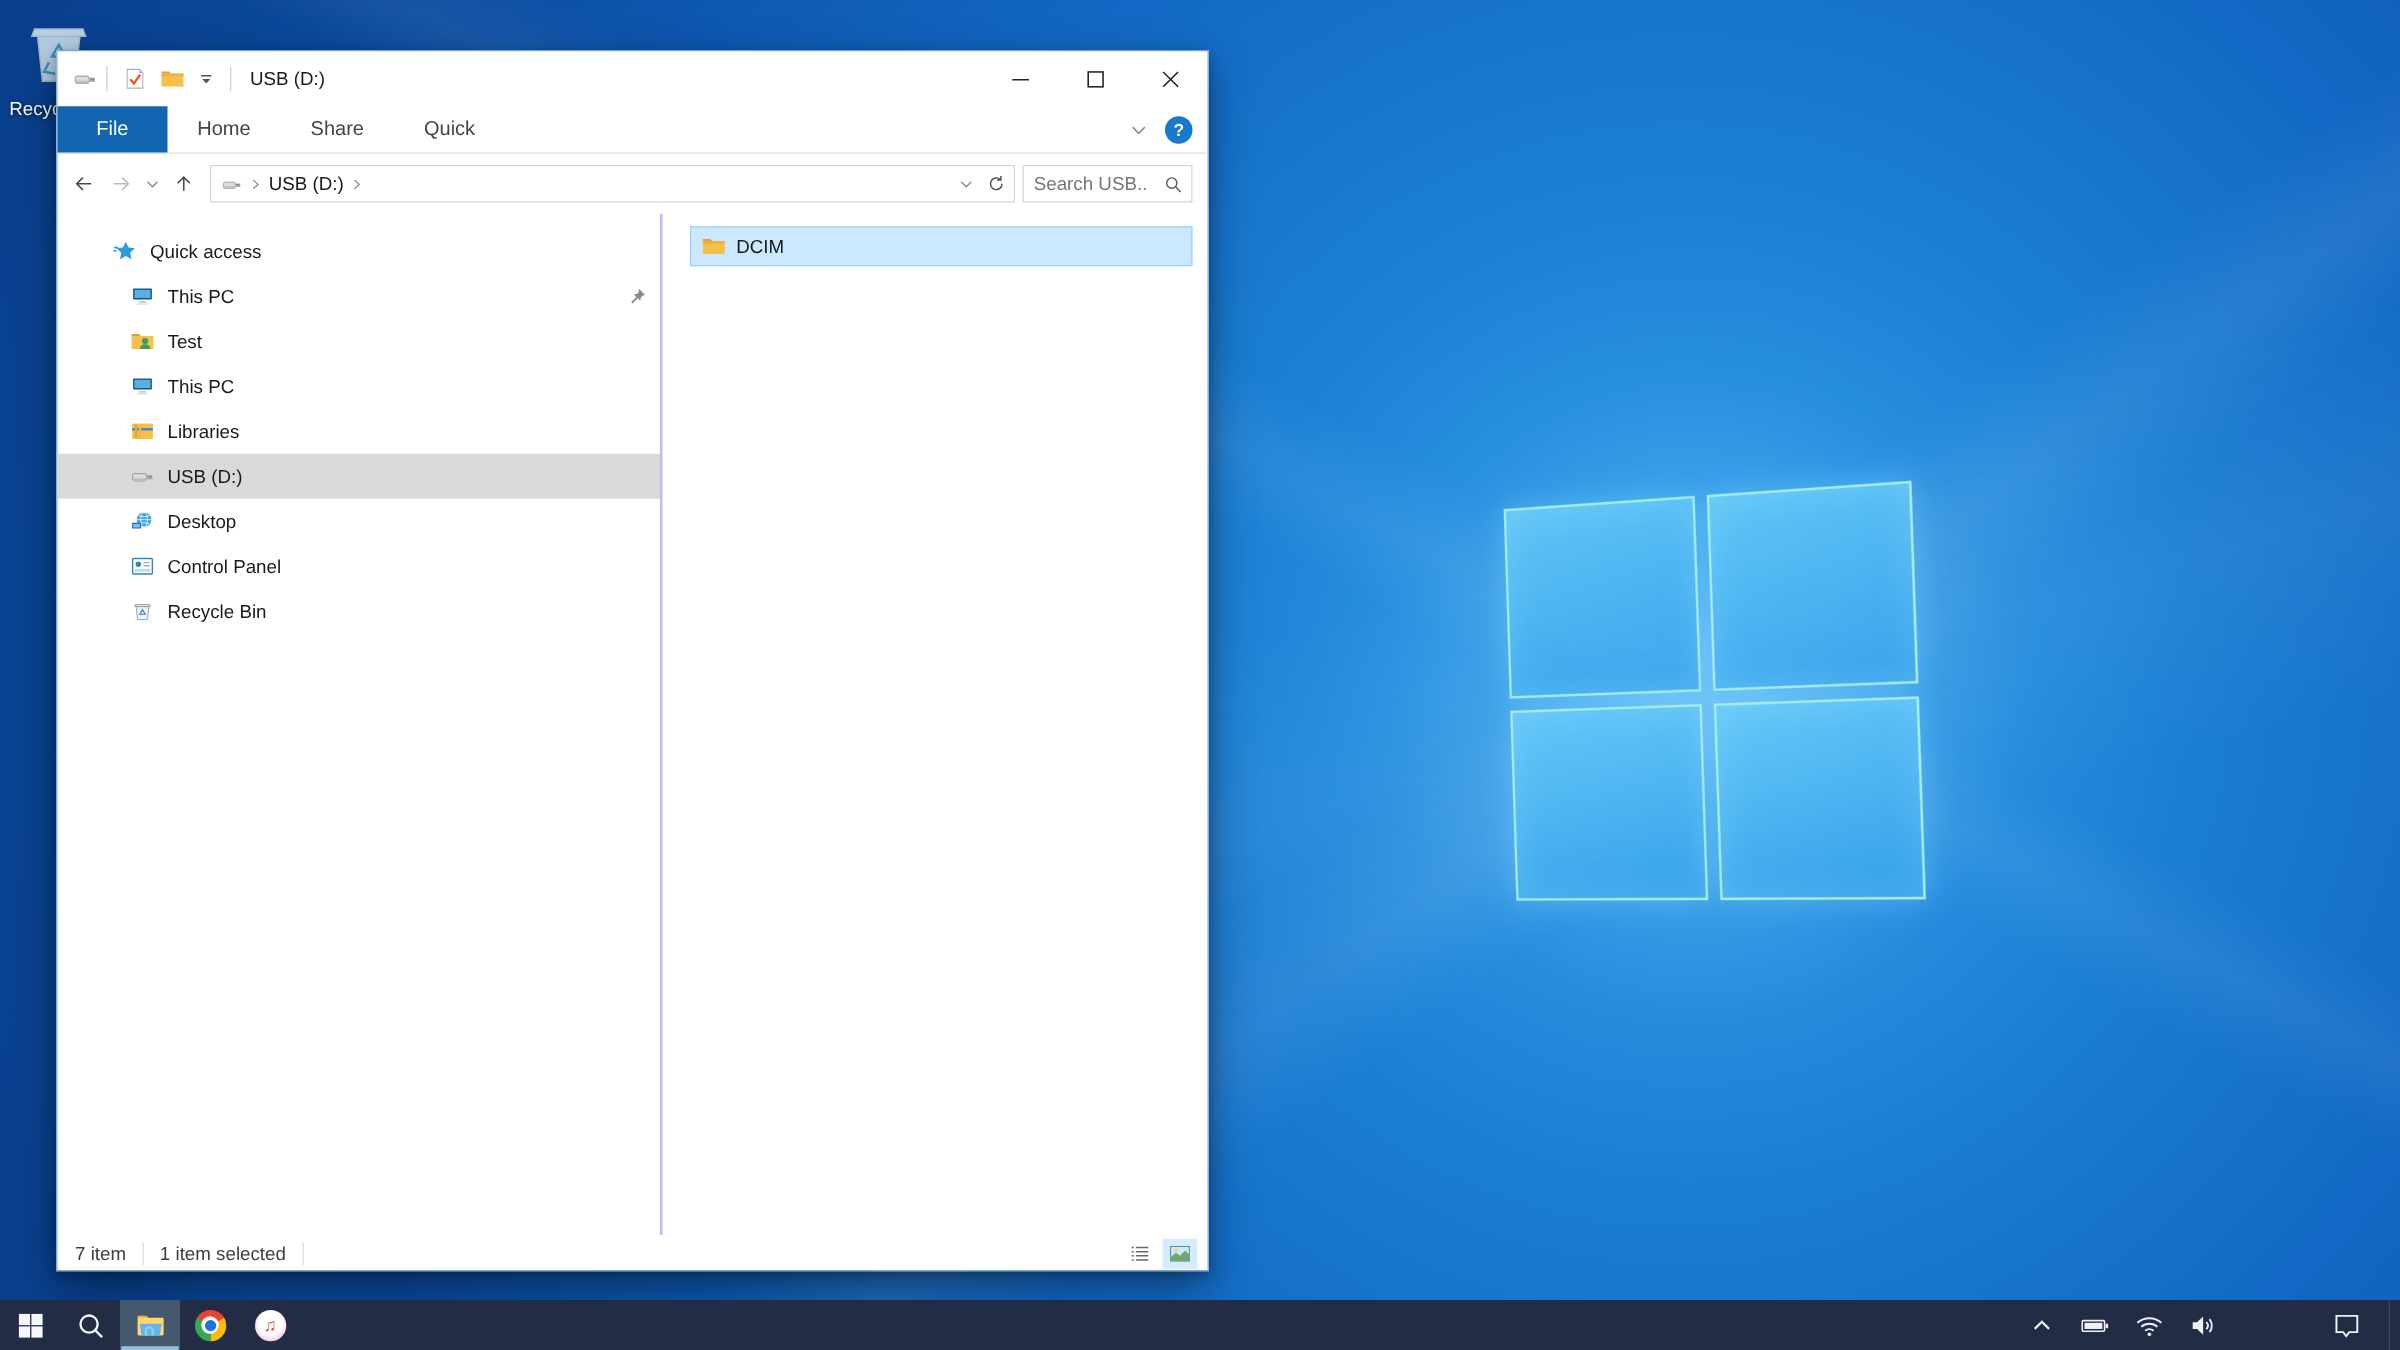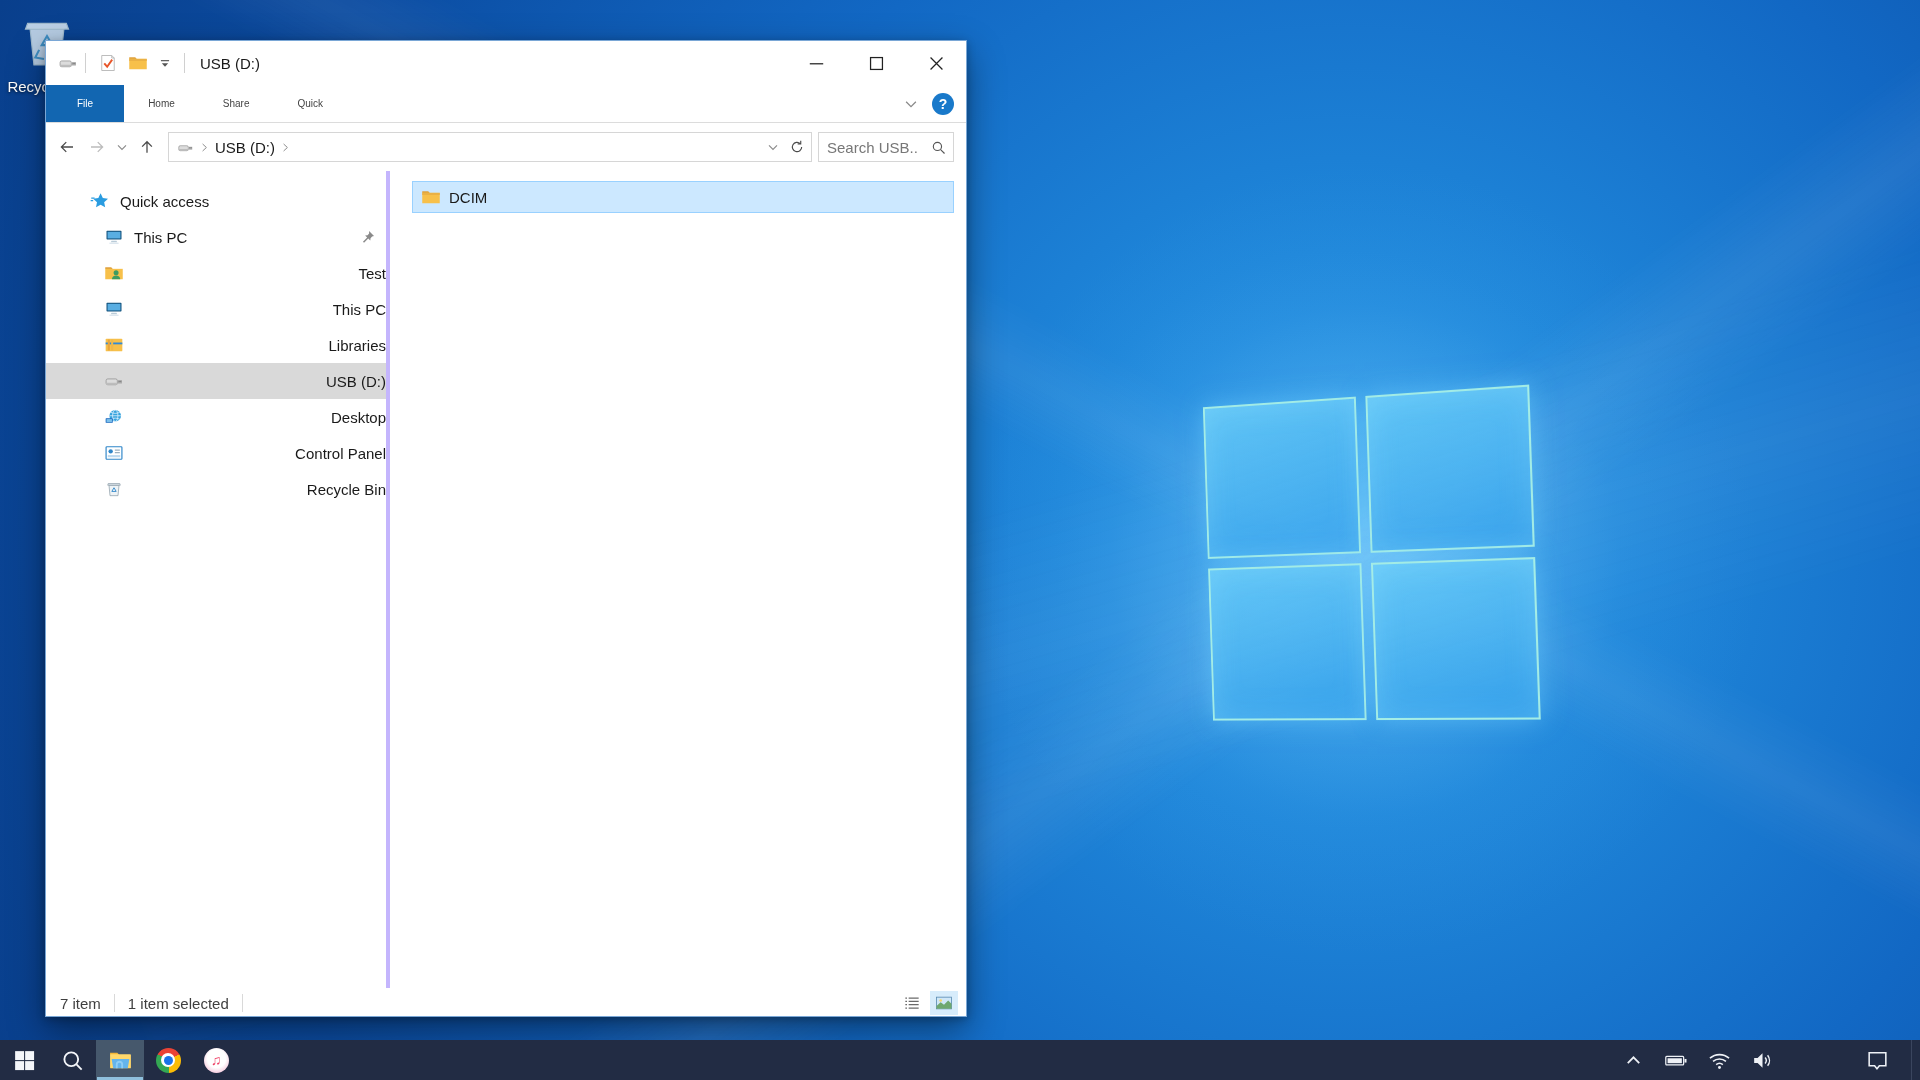--- a/index.html
+++ b/index.html
@@ -41,21 +41,21 @@
   .qat-btn{width:20px;height:20px;padding:0;margin:0 5px;border:none;background:none;cursor:pointer;}
   .qat-btn.sm{width:14px;height:14px;}
   .tb-sep{width:1px;height:20px;background:#d0d0d0;margin:0 7px;}
   .title{font-size:15px;color:#1a1a1a;margin-left:8px;white-space:nowrap;}
   .win-controls{margin-left:auto;display:flex;height:100%;}
   .win-controls button{width:60px;height:100%;border:none;background:none;display:flex;align-items:center;justify-content:center;cursor:pointer;padding:0;}
   .win-controls button span{width:23px;height:23px;display:block;}
   .win-controls button span svg{width:100%;height:100%;}
 
   .menubar{height:37px;display:flex;align-items:stretch;border-bottom:1px solid #dcdcdc;}
-  .tab{display:flex;align-items:center;padding:0 24px;font-size:10px;color:#444;cursor:pointer;}
+  .tab{display:flex;align-items:center;padding:0 24px;font-size:16px;color:#444;cursor:pointer;}
   .tab.file{background:#1266b1;color:#fff;padding:0 31px;}
   .ribbon-tools{margin-left:auto;display:flex;align-items:center;gap:12px;padding-right:12px;}
   .icon-btn{width:18px;height:18px;border:none;background:none;padding:0;cursor:pointer;}
   .help-circle{width:22px;height:22px;border-radius:50%;background:#1979ca;color:#fff;border:none;
     font-size:14px;font-weight:bold;display:flex;align-items:center;justify-content:center;cursor:pointer;padding:0;}
 
   .navrow{height:48px;display:flex;align-items:center;padding:0 12px 0 6px;}
   .nav-btn{width:30px;height:30px;border:none;background:none;padding:6px;box-sizing:border-box;cursor:pointer;}
   .nav-btn.sm{width:20px;padding:7px 2px;}
   .addressbar{flex:1;height:30px;border:1px solid #d6d6d6;box-sizing:border-box;display:flex;align-items:center;
@@ -65,23 +65,23 @@
   .crumb{font-size:15px;color:#1a1a1a;white-space:nowrap;cursor:pointer;}
   .addr-spacer{flex:1;}
   .addr-btn{width:24px;height:24px;border:none;background:none;padding:4px;box-sizing:border-box;cursor:pointer;}
   .searchbox{width:136px;height:30px;border:1px solid #d6d6d6;box-sizing:border-box;display:flex;align-items:center;
     padding:0 6px 0 8px;background:#fff;}
   .searchbox input{border:none;outline:none;width:90px;font-size:15px;font-family:inherit;color:#333;padding:0;background:none;}
   .searchbox input::placeholder{color:#777;}
   .search-ic{width:17px;height:17px;margin-left:auto;cursor:pointer;}
 
   .main{display:flex;height:817px;}
-  .sidebar{width:344px;flex:none;border-right:4px solid #c4b5fd;box-sizing:border-box;padding-top:12px;overflow:hidden;}
+  .sidebar{width:484px;flex:none;border-right:2px solid #c4b5fd;box-sizing:border-box;padding-top:12px;overflow:hidden;}
   .side-item{height:36px;display:flex;align-items:center;gap:10px;font-size:15px;color:#1a1a1a;padding-left:44px;cursor:pointer;}
-  .side-item.lvl1{padding-left:58px;justify-content:space-between;}
+  .side-item.lvl1{padding-left:58px;}
   .side-item.selected{background:#d9d9d9;}
   .side-item.gap{margin-top:12px;}
   .side-item .icon{width:20px;height:20px;flex:none;}
   .side-item .icon svg{width:100%;height:100%;display:block;}
   .side-item .pin{width:17px;height:17px;margin-left:auto;margin-right:10px;}
   .side-item .pin svg{width:100%;height:100%;}
 
   .files{flex:1;padding:10px 12px 0 22px;}
   .file-item{height:32px;display:flex;align-items:center;gap:8px;padding:0 8px;font-size:15px;color:#1a1a1a;
     border:1px solid transparent;box-sizing:border-box;cursor:pointer;}

